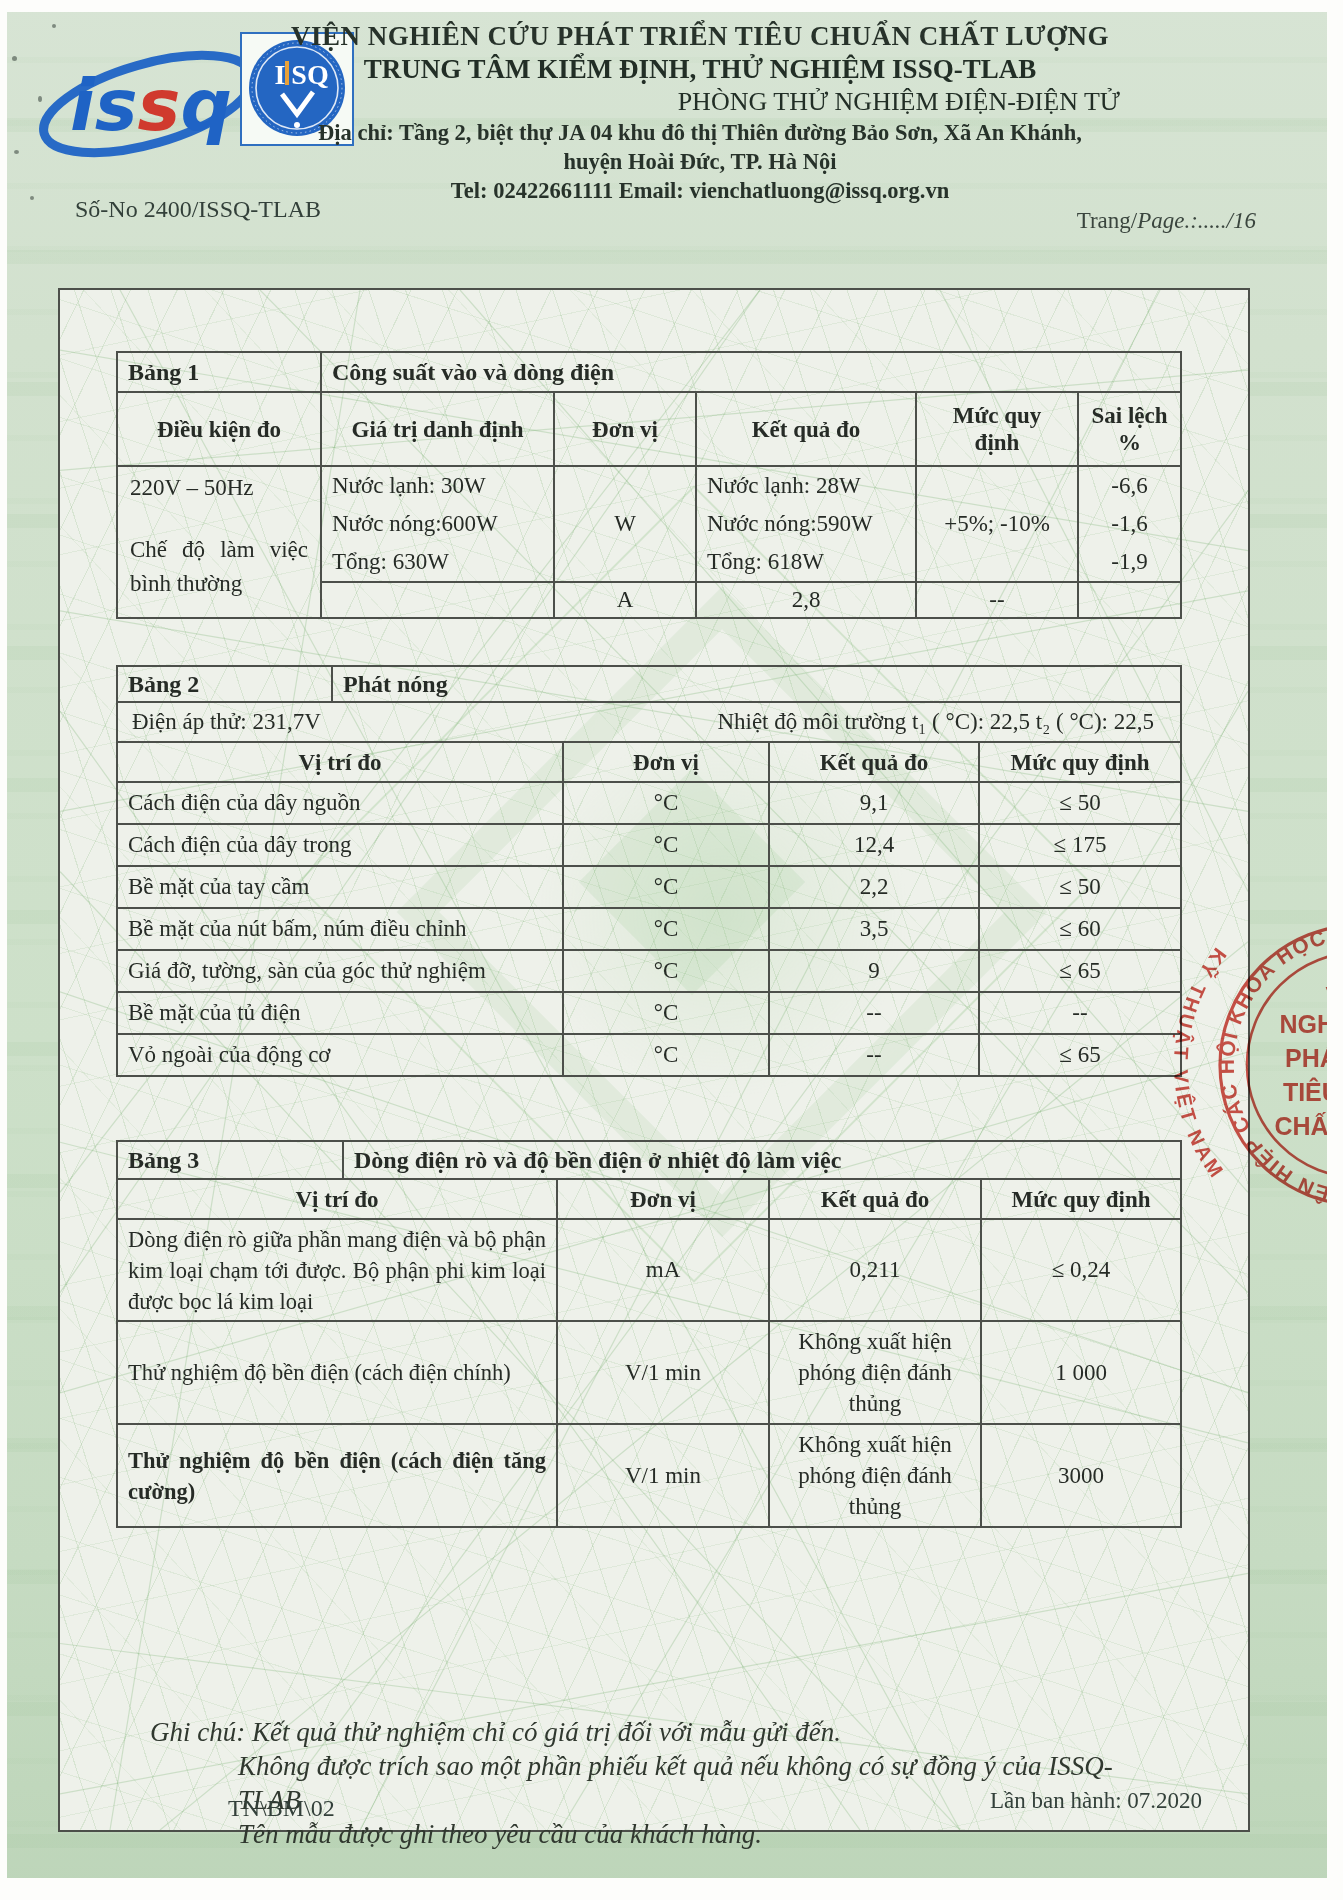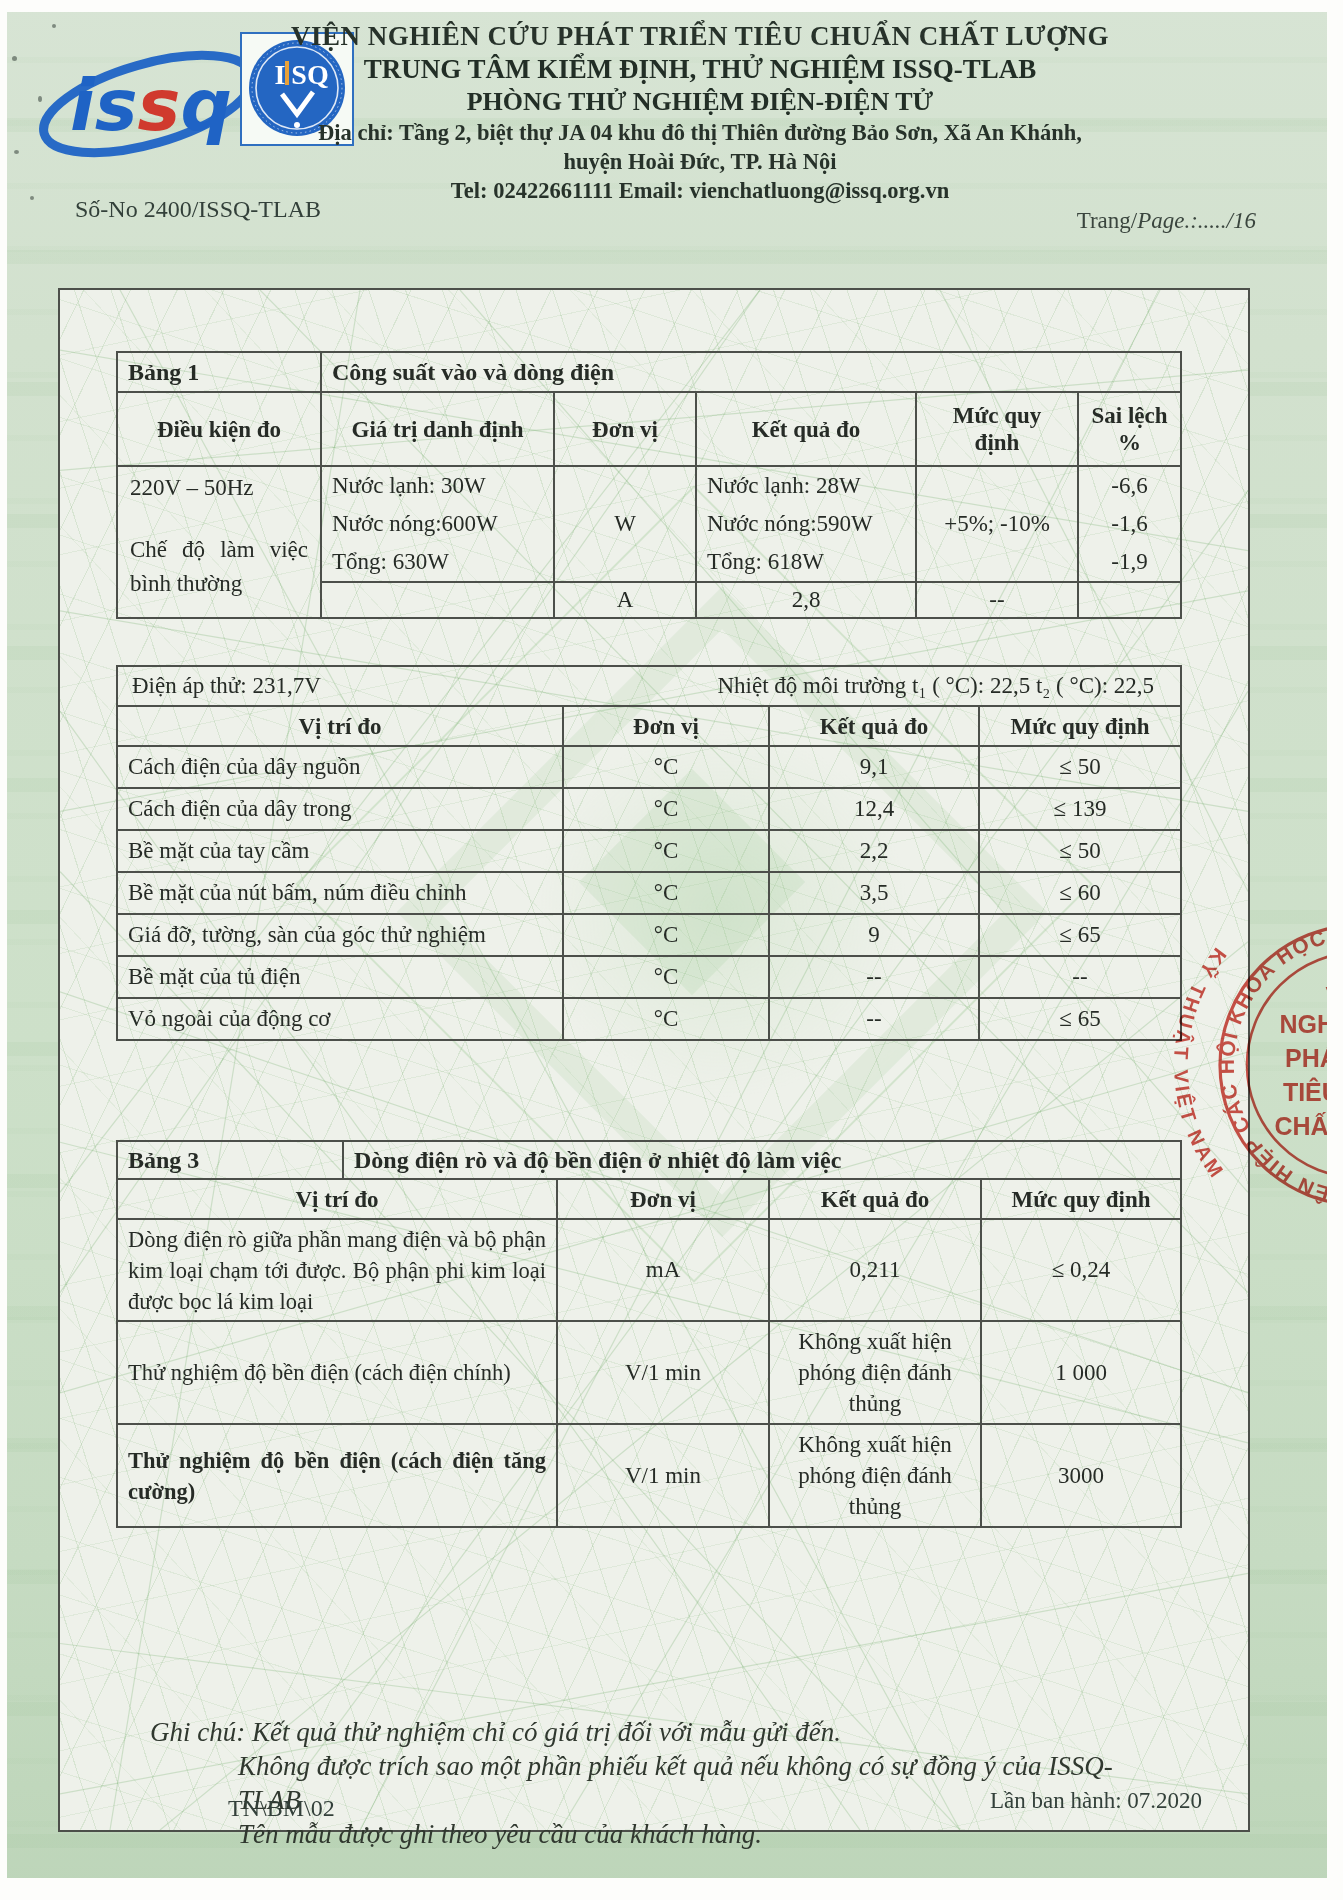--- a/index.html
+++ b/index.html
@@ -15,21 +15,21 @@
       repeating-linear-gradient(180deg,transparent 0 118px,rgba(140,185,135,.10) 118px 132px),
       repeating-linear-gradient(180deg,transparent 0 57px,rgba(150,190,145,.06) 57px 63px);
   }
   .edge{position:absolute;background:#fdfdfb;z-index:10;}
   .speck{position:absolute;border-radius:50%;background:rgba(55,65,58,.55);z-index:3;}
 
   
   .org-block{position:absolute;left:280px;top:20px;width:840px;text-align:center;z-index:2;}
   .org1{font-size:27px;font-weight:bold;letter-spacing:.5px;line-height:33px;color:#27322a;transform:scaleY(1.05);}
   .org2{font-size:27px;font-weight:bold;line-height:33px;color:#222e26;}
-  .org3{font-size:26px;font-weight:bold;line-height:32px;color:#222e26;}
+  .org3{font-size:26px;font-weight:normal;line-height:32px;color:#222e26;text-align:right;}
   .addr{font-size:22.5px;font-weight:bold;line-height:29px;color:#27322a;}
   .docno{position:absolute;left:75px;top:196px;font-size:24px;z-index:2;color:#33403a;}
   .pageno{position:absolute;left:1000px;top:208px;width:256px;text-align:right;font-size:23px;z-index:2;color:#3a453e;}
   .pageno .it{font-style:italic;}
 
   
   .logo-svg{position:absolute;left:28px;top:26px;z-index:2;}
 
   
   .bigbox{
@@ -201,20 +201,24 @@
 
   <table class="doc" style="left:116px;top:665px;width:1064px;">
     <colgroup>
         <col style="width:215px">
         <col style="width:231px">
         <col style="width:206px">
         <col style="width:210px">
         <col style="width:202px">
       </colgroup>
     <tbody>
+        <tr style="height:36px">
+      <td class="band-label">Bảng 2</td>
+      <td class="band-title" colspan="4">Phát nóng</td>
+    </tr>
     <tr style="height:40px">
       <td colspan="5">
         <div class="infobar">
           <span>Điện áp thử: 231,7V</span>
           <span>Nhiệt độ môi trường  t₁ ( °C): 22,5  t₂ ( °C): 22,5</span>
         </div>
       </td>
     </tr>
     <tr style="height:40px">
       <td class="colhead" colspan="2">Vị trí đo</td>
@@ -225,21 +229,21 @@
     <tr style="height:42px">
       <td class="l" colspan="2">Cách điện của dây nguồn</td>
       <td class="c">°C</td>
       <td class="c">9,1</td>
       <td class="c">≤ 50</td>
     </tr>
     <tr style="height:42px">
       <td class="l" colspan="2">Cách điện của dây trong</td>
       <td class="c">°C</td>
       <td class="c">12,4</td>
-      <td class="c">≤ 139</td>
+      <td class="c">≤ 175</td>
     </tr>
     <tr style="height:42px">
       <td class="l" colspan="2">Bề mặt của tay cầm</td>
       <td class="c">°C</td>
       <td class="c">2,2</td>
       <td class="c">≤ 50</td>
     </tr>
     <tr style="height:42px">
       <td class="l" colspan="2">Bề mặt của nút bấm, núm điều chỉnh</td>
       <td class="c">°C</td>

